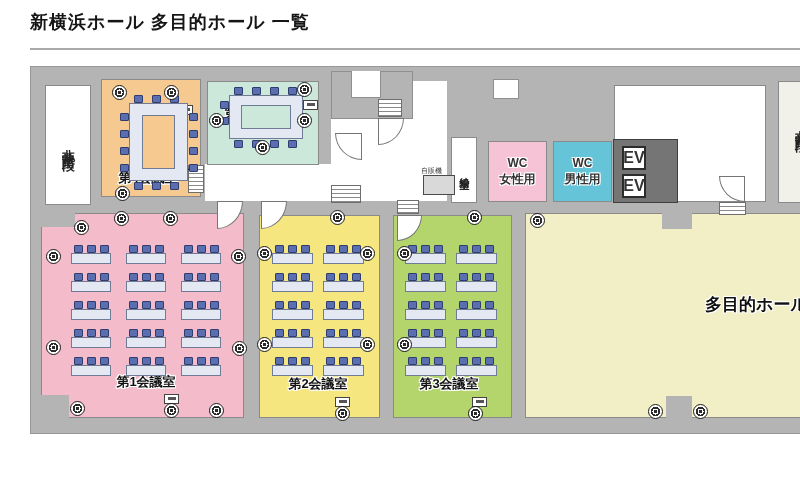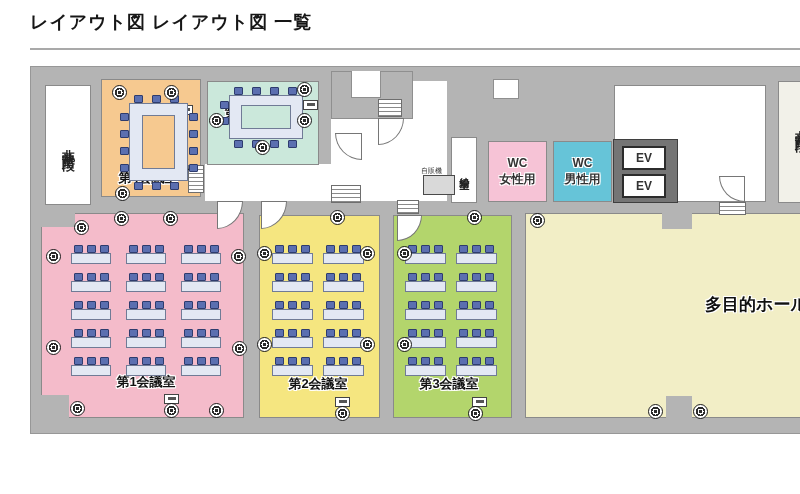--- a/index.html
+++ b/index.html
@@ -22,30 +22,30 @@
   .panel:after{content:"";display:block;margin:2px auto 0;width:8px;height:3px;background:#555;}
   .door{position:absolute;background:#fff;border:1px solid #767676;box-sizing:border-box;}
   .curve-br{border-radius:0 0 100% 0;}
   .curve-bl{border-radius:0 0 0 100%;}
   .ladder{position:absolute;background:#fff;border:1px solid #6e6e6e;box-sizing:border-box;
     background-image:repeating-linear-gradient(to bottom,#fff 0 3px,#8a8a8a 3px 4px);}
   .tbl{position:absolute;background:#e3e8f3;border:1px solid #707b96;box-sizing:border-box;}
   .chair{position:absolute;width:9px;height:8px;background:#5b6fb0;border:1px solid #2e3c6e;border-radius:1px;box-sizing:border-box;}
   .hole{position:absolute;border:1px solid #707b96;box-sizing:border-box;}
   .ev-shaft{position:absolute;background:#757575;border:1px solid #3f3f3f;box-sizing:border-box;}
-  .ev-box{position:absolute;width:44px;height:24px;background:#fff;border:2px solid #2c2c2c;box-sizing:border-box;
-    display:flex;align-items:center;justify-content:center;font-size:12px;font-weight:bold;color:#333;}
+  .ev-box{position:absolute;width:24px;height:24px;background:#fff;border:2px solid #2c2c2c;box-sizing:border-box;
+    display:flex;align-items:center;justify-content:center;font-size:16px;font-weight:bold;color:#333;}
   .wc{display:flex;align-items:center;justify-content:center;text-align:center;font-size:12px;font-weight:bold;color:#333;line-height:1.3;
     text-shadow:-1px -1px 0 #fff,1px -1px 0 #fff,-1px 1px 0 #fff,1px 1px 0 #fff;}
   .leader{position:absolute;width:14px;height:1px;background:#222;transform:rotate(-26deg);}
 </style>
 </head>
 <body>
 
-<div class="page-title">レイアウト図 レイアウト図 一覧</div>
+<div class="page-title">新横浜ホール 多目的ホール 一覧</div>
 <div class="title-rule"></div>
 
 <div class="plan">
 
   <div class="room white" style="left:14px;top:18px;width:46px;height:120px;display:flex;align-items:center;justify-content:center;">
     <span class="vtext" style="font-size:13px;font-weight:bold;">非常階段</span>
   </div>
 
   <div class="abs white" style="left:174px;top:97px;width:126px;height:37px;"></div>
   <div class="abs white" style="left:300px;top:52px;width:82px;height:82px;"></div>

